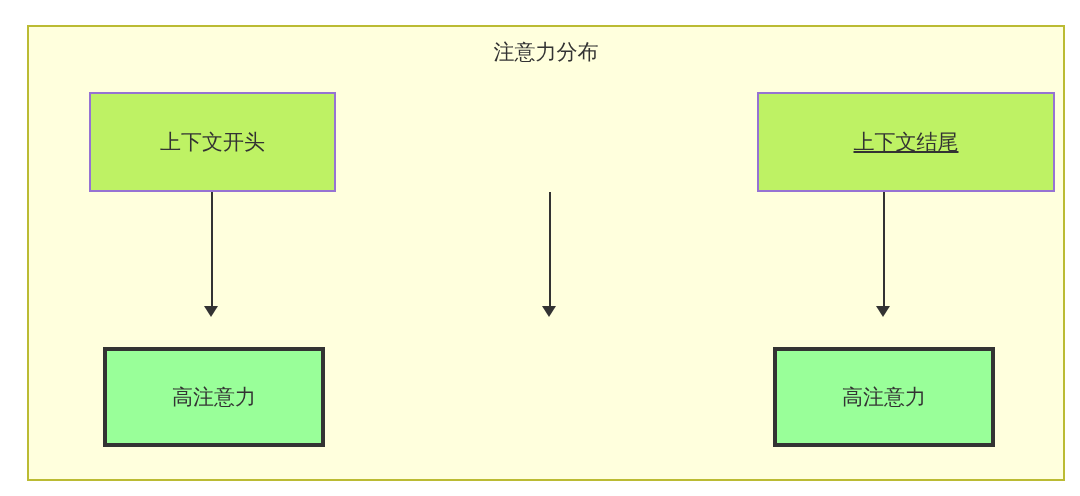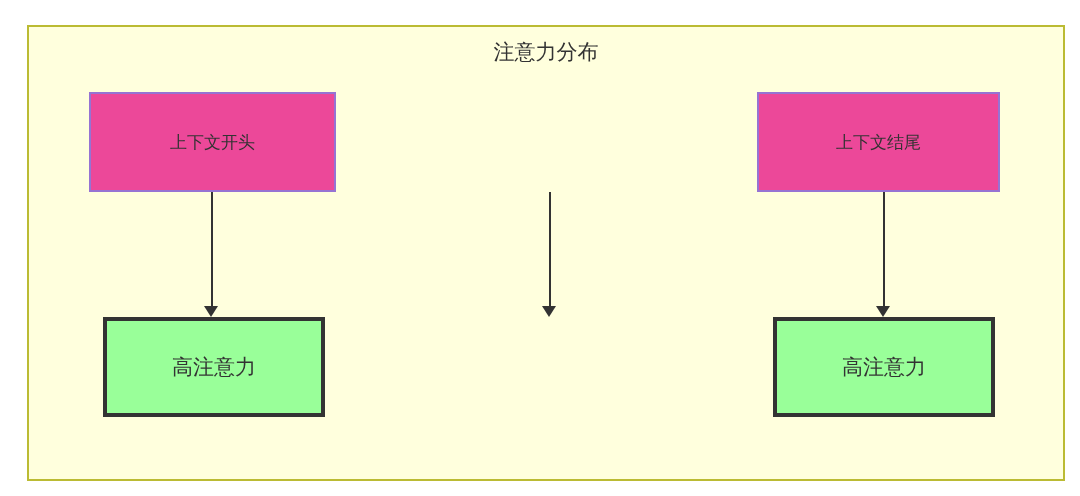--- a/index.html
+++ b/index.html
@@ -42,42 +42,43 @@
     text-align: center;
     font-size: 21px;
     color: #333333;
     line-height: 1.2;
     white-space: nowrap;
   }
 
   
   .node-top {
     position: absolute;
-    background: #ec4899;
+    background: #bef264;
     border: 2px solid #9673d3;
     box-sizing: border-box;
     display: flex;
     align-items: center;
     justify-content: center;
-    font-size: 17px;
+    font-size: 21px;
     color: #333333;
     height: 100px;
   }
 
   
   .node-bottom {
     position: absolute;
     border: 4px solid #333333;
     box-sizing: border-box;
     display: flex;
     align-items: center;
     justify-content: center;
     font-size: 21px;
     color: #333333;
     height: 100px;
+    margin-top: 30px;
   }
   .fill-high { background: #99ff99; }
   .fill-low  { background: #fc8f96; }
 
   
   .edge {
     position: absolute;
     width: 2px;
     background: #333333;
   }
@@ -97,21 +98,21 @@
 
   <div id="cluster">
     <div id="cluster-title">注意力分布</div>
   </div>
 
   <div class="node-top" style="left:89px; top:92px; width:247px;">
     <span>上下文开头</span>
   </div>
 
 
-  <div class="node-top" style="left:757px; top:92px; width:243px;">
+  <div class="node-top" style="left:757px; top:92px; width:298px;text-decoration:underline;">
     <span>上下文结尾</span>
   </div>
 
   <div class="node-bottom fill-high" style="left:103px; top:317px; width:222px;">
     <span>高注意力</span>
   </div>
 
 
   <div class="node-bottom fill-high" style="left:773px; top:317px; width:222px;">
     <span>高注意力</span>

